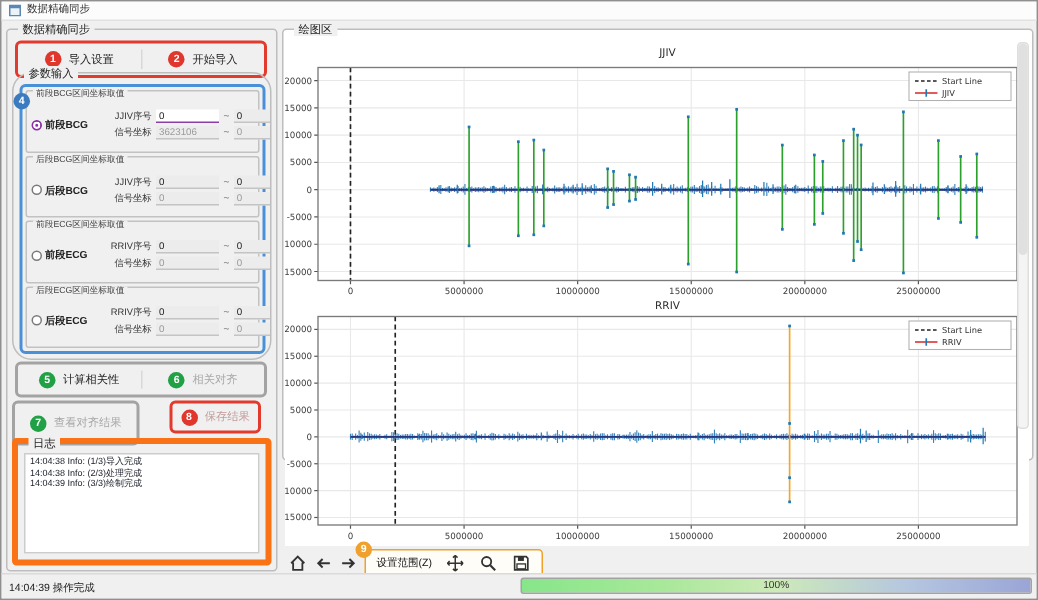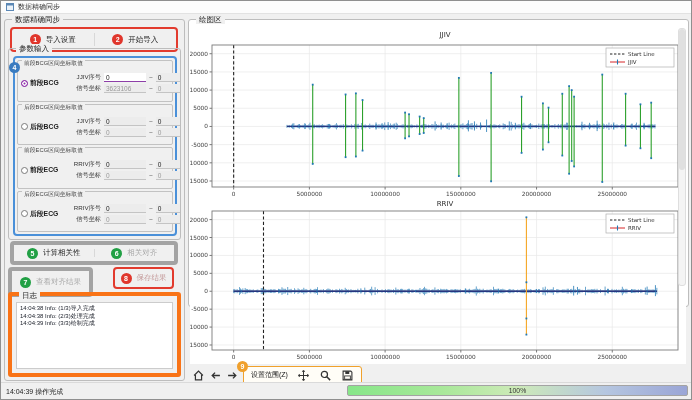--- a/index.html
+++ b/index.html
@@ -16,35 +16,35 @@
   
   .gb{position:absolute;border:1px solid #bdbdbd;border-radius:3px;box-sizing:border-box}
   .gb-legend{position:absolute;top:-5px;left:7px;font-size:7.5px;line-height:9px;
     background:#f0f0f0;padding:0 3px;color:#222;white-space:nowrap}
   .left-gb{left:3px;top:18px;width:181px;height:362px}
   .right-gb{left:187px;top:18px;width:501px;height:288px;background:#fff}
   .right-gb .gb-legend{background:#f0f0f0}
   
   .annot{position:absolute;border-radius:4px;box-sizing:border-box;display:flex;align-items:center}
   .annot.red{border:2px solid #e23b2e}
-  .annot.green{border:4px solid #a3a3a3}
+  .annot.green{border:2px solid #a3a3a3}
   .annot.blue{border:2px solid #4a90d9}
   .abtn{flex:1;display:flex;align-items:center;justify-content:center;gap:5px;
     font-size:7.5px;color:#222;cursor:pointer;height:100%}
   .abtn .lbl{white-space:nowrap}
   .abtn.dim .lbl{color:#a8a8a8}
   .abtn.dimred .lbl{color:#c49a9a}
   .vdiv{width:1px;background:#d8d8d8;align-self:stretch;margin:4px 0}
   .num{width:11px;height:11px;border-radius:50%;color:#fff;font-size:7px;font-weight:bold;
     display:flex;align-items:center;justify-content:center;flex:0 0 auto;line-height:1}
   .num.red{background:#e0362c}.num.green{background:#22a045}
   .num.blue{background:#3a7bbf}.num.orange{background:#f0a02c}
   
   .import-box{left:5px;top:7px;width:168px;height:25px}
-  .params-gb{left:3px;top:28px;width:173px;height:192px;border:1px solid #bdbdbd;border-radius:3px;position:absolute;box-sizing:border-box}
+  .params-gb{left:3px;top:28px;width:173px;height:192px;border:1px solid #bdbdbd;border-radius:13px;position:absolute;box-sizing:border-box}
   .params-box{left:4px;top:7px;width:164px;height:180px;flex-direction:column;align-items:stretch;padding:2px;gap:2px}
   .badge4{position:absolute;left:-6px;top:4px;z-index:5}
   .section{position:relative;border:1px solid #c2c2c2;border-radius:2px;flex:1;
     background:#f0f0f0;padding:6px 3px 1px 3px;box-sizing:border-box}
   .sec-title{position:absolute;top:-1px;left:4px;font-size:5.8px;color:#444;background:#f0f0f0;padding:0 2px;line-height:7px;white-space:nowrap}
   .sec-body{display:flex;align-items:center;gap:3px;height:100%}
   .radio{display:flex;align-items:center;gap:2px;width:46px;flex:0 0 auto;cursor:pointer}
   .rb{width:7px;height:7px;border:1px solid #7a7a7a;border-radius:50%;background:#fff;box-sizing:border-box;flex:0 0 auto}
   .rb.checked{border:1px solid #8d2da8;background:#8d2da8;box-shadow:inset 0 0 0 1.5px #fff}
   .rlabel{font-size:6.8px;font-weight:bold;color:#222;white-space:nowrap}

